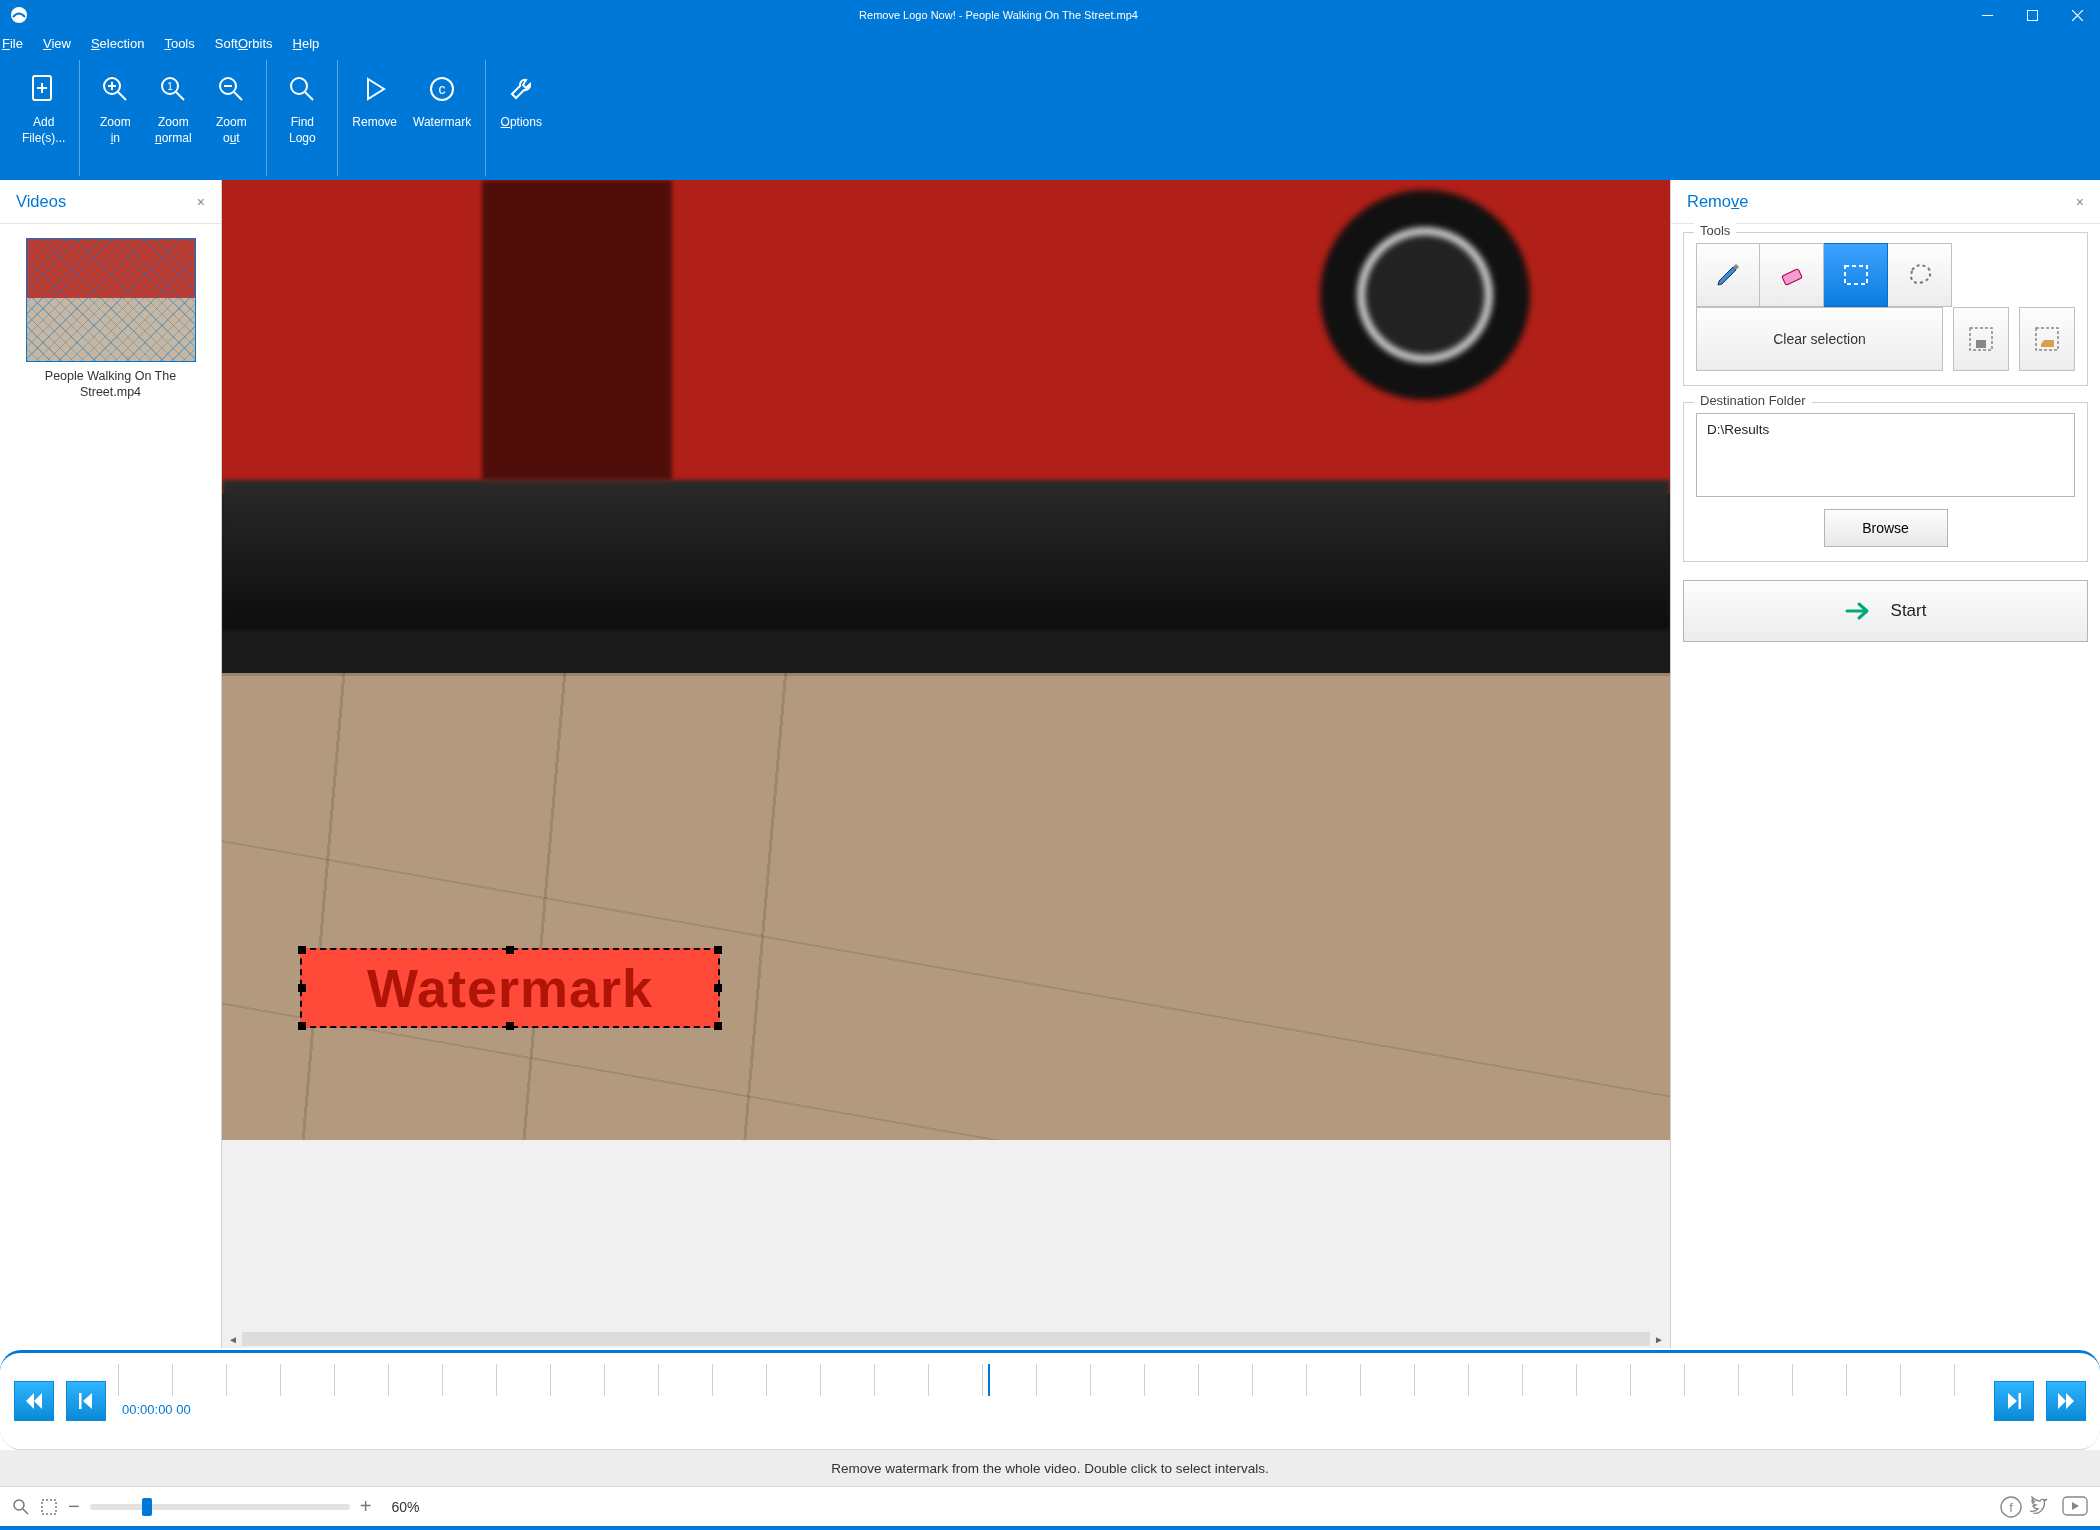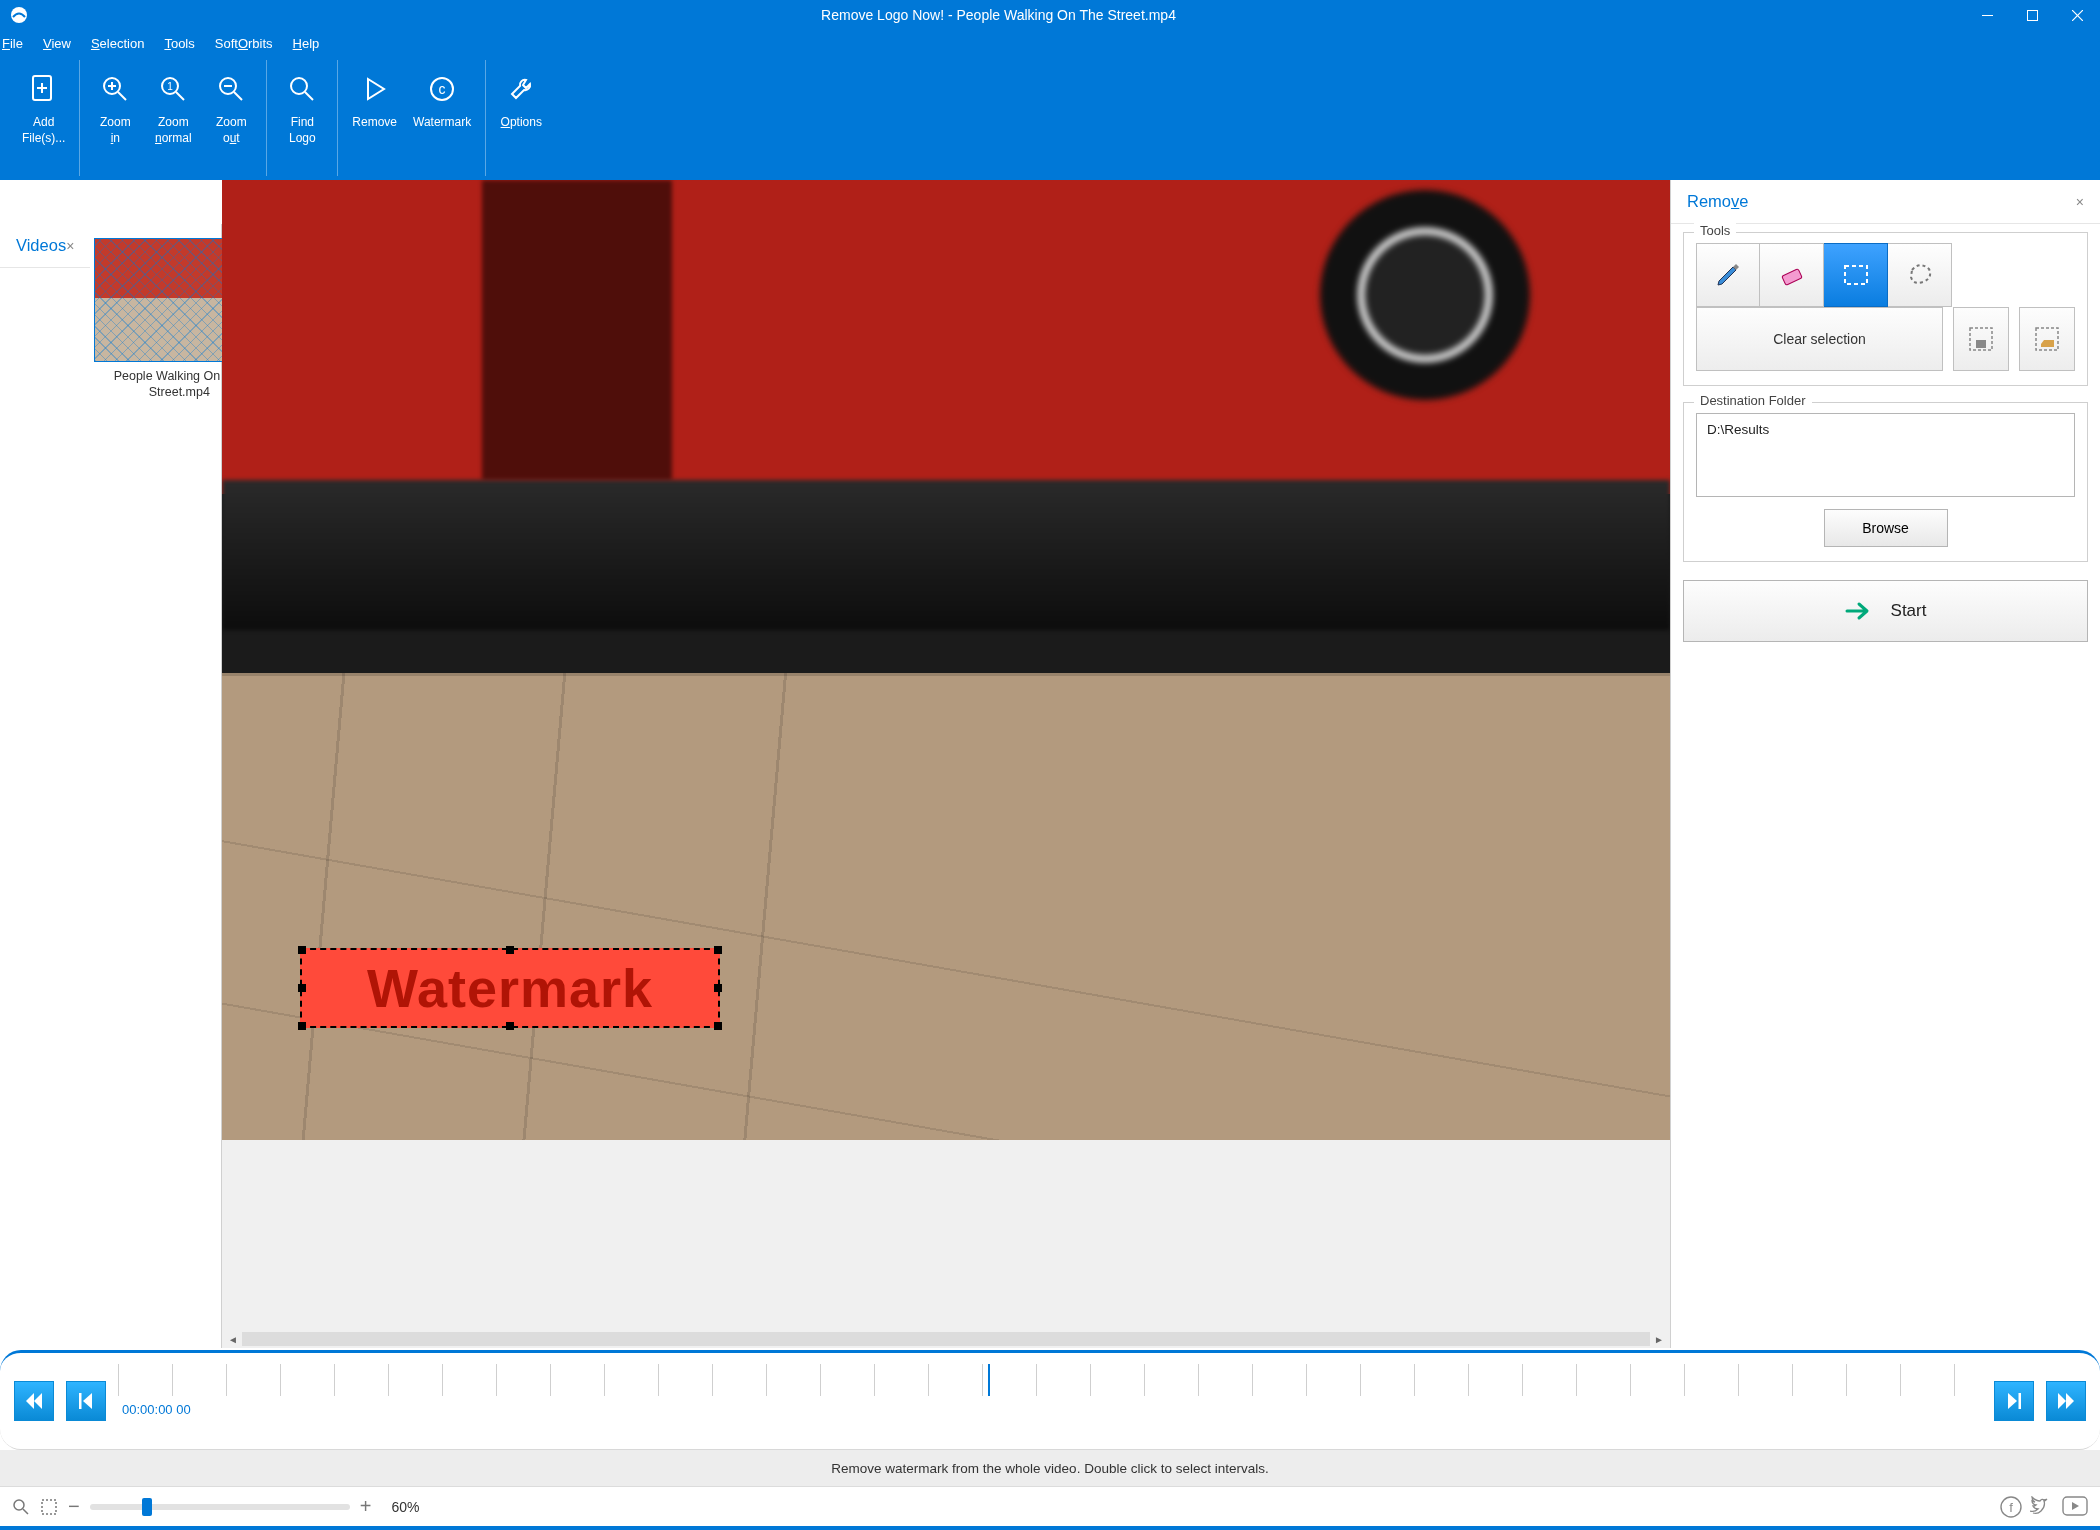--- a/index.html
+++ b/index.html
@@ -1,40 +1,40 @@
 <!DOCTYPE html>
 <html><head>
 <meta charset="utf-8">
 <style>
 * { margin: 0; padding: 0; box-sizing: border-box; font-family: "Segoe UI", Tahoma, sans-serif; }
 html, body { width: 2100px; height: 1530px; overflow: hidden; background: #fff; }
 
 
 .titlebar { height: 30px; background: #0078d7; display: flex; align-items: center; color: #fff; font-size: 12px; }
 .titlebar .app-icon { width: 26px; height: 26px; margin-left: 6px; display: flex; align-items: center; justify-content: center; }
-.titlebar .title-text { flex: 1; text-align: center; font-size: 14px; }
+.titlebar .title-text { flex: 1; text-align: center; font-size: 11px; }
 .winbtn { width: 45px; height: 30px; display: flex; align-items: center; justify-content: center; }
 
 
 .menubar { height: 26px; background: #0078d7; display: flex; align-items: center; padding-left: 2px; gap: 20px; color: #fff; font-size: 13px; }
 .menubar span { cursor: default; }
 .menubar span u { text-decoration: underline; }
 
 
 .ribbon { height: 124px; background: #0078d7; display: flex; align-items: stretch; padding: 4px 8px 4px 8px; }
 .ribgroup { display: flex; border-right: 1px solid rgba(255,255,255,.35); padding: 4px 6px; }
 .ribbtn { display: flex; flex-direction: column; align-items: center; justify-content: flex-start; color: #fff; font-size: 12px; padding: 2px 8px; cursor: default; min-width: 58px; }
 .ribbtn .ico { width: 34px; height: 34px; display: flex; align-items: center; justify-content: center; margin: 6px 0 8px 0; }
 .ribbtn .lbl { text-align: center; line-height: 16px; white-space: pre-line; }
 
 
 .mainrow { position: absolute; top: 180px; left: 0; right: 0; bottom: 182px; display: flex; background: #fff; }
 
 
-.sidebar-left { width: 222px; border-right: 1px solid #d0d0d0; display: flex; flex-direction: row; margin-top: 44px; }
+.sidebar-left { width: 222px; border-right: 1px solid #d0d0d0; display: flex; flex-direction: column; }
 .panelhdr { height: 44px; display: flex; align-items: center; padding: 0 16px; color: #0078d7; font-size: 16.5px; border-bottom: 1px solid #e6e6e6; }
 .panelhdr .panel-x { margin-left: auto; color: #888; font-size: 14px; }
 .thumbwrap { padding: 14px 4px; text-align: center; }
 .thumb { width: 170px; height: 124px; margin: 0 auto 6px auto; border: 1px solid #0078d7; position: relative; overflow: hidden; }
 .thumb-scene { position: absolute; inset: 0; background: linear-gradient(#c23a2b 0 48%, #c8b6a0 48% 100%); }
 .thumb-hatch { position: absolute; inset: 0; background-image: repeating-linear-gradient(45deg, rgba(0,120,215,.35) 0 1px, transparent 1px 8px), repeating-linear-gradient(-45deg, rgba(0,120,215,.35) 0 1px, transparent 1px 8px); }
 .thumbname { font-size: 12.5px; color: #333; line-height: 16px; }
 
 
 .center { flex: 1; position: relative; background: #fff; overflow: hidden; }

